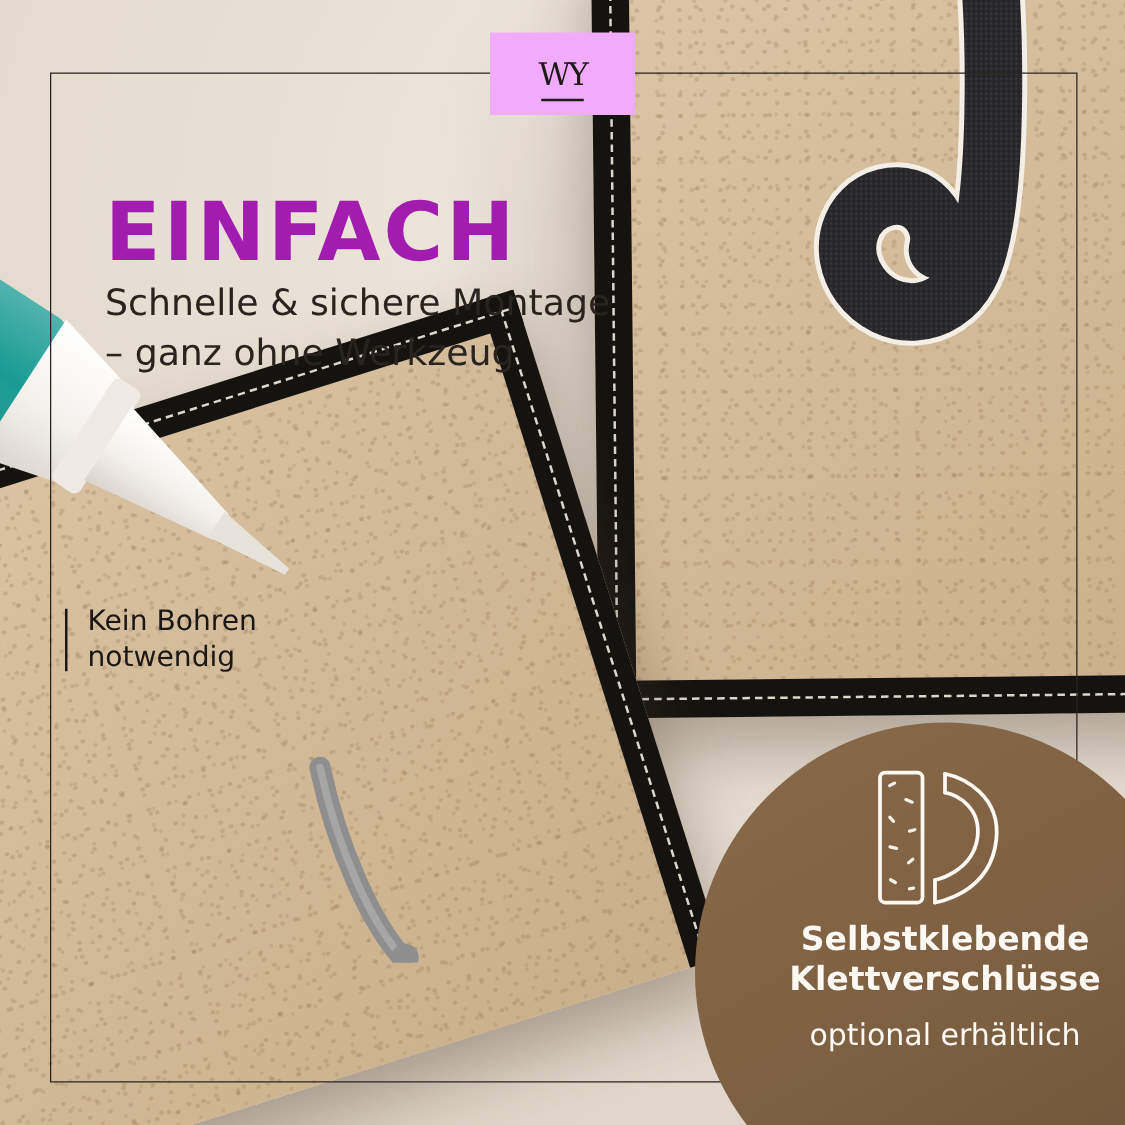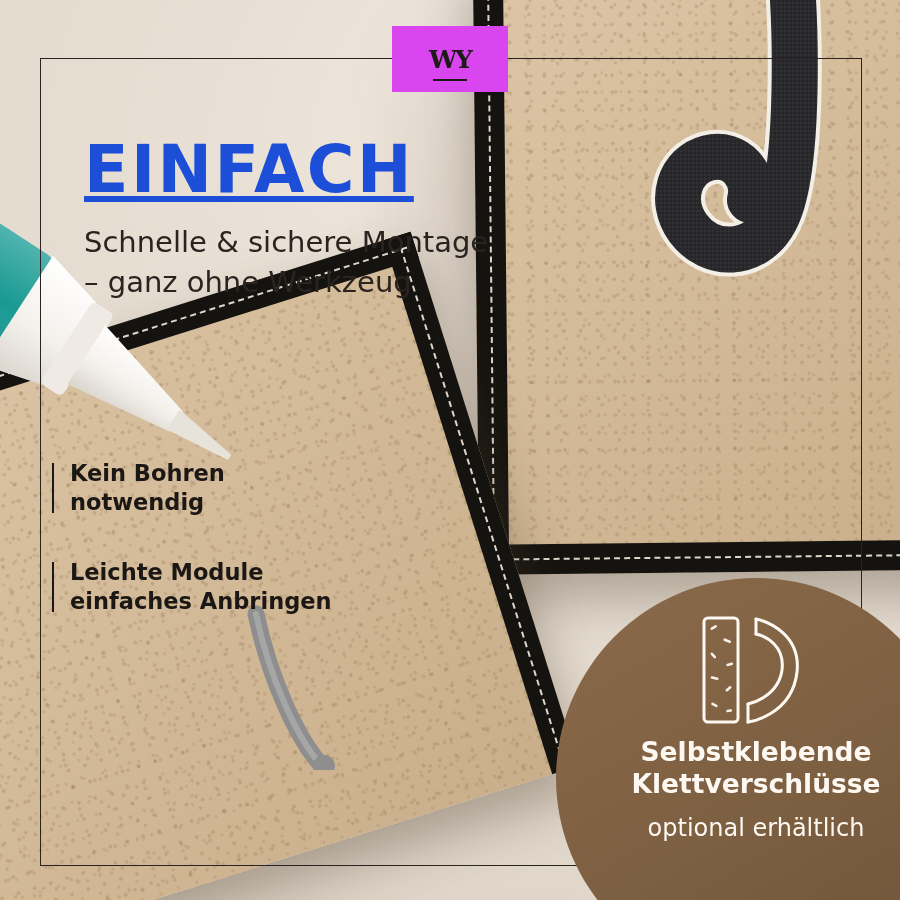--- a/index.html
+++ b/index.html
@@ -106,25 +106,24 @@
     position: absolute;
     left: 40px; top: 58px;
     width: 820px; height: 806px;
     border: 1.6px solid #2a2420;
     pointer-events: none;
   }
   .logo-notch {
     position: absolute;
     left: 392px; top: 26px;
     width: 116px; height: 66px;
-    background: #d946ef;
+    background: #f0abfc;
     display: flex;
     align-items: center;
     justify-content: center;
-    font-weight: bold;
   }
   .logo-mark {
     font-family: "DejaVu Serif", serif;
     font-size: 25px;
     letter-spacing: -2px;
     color: #1d1a17;
     position: relative;
     line-height: 1;
   }
   .logo-mark .bar {
@@ -133,42 +132,40 @@
     transform: translateX(-50%);
     bottom: -9px;
     width: 34px;
     height: 1.5px;
     background: #1d1a17;
   }
 
   
   .headline {
     position: absolute;
-    left: 84px; top: 132px;
+    left: 84px; top: 149px;
     font-size: 65px;
     font-weight: 700;
     letter-spacing: 2.5px;
-    color: #1d4ed8;
+    color: #a21caf;
     font-family: "DejaVu Sans", sans-serif;
-    text-decoration: underline;
   }
   .subhead {
     position: absolute;
     left: 84px; top: 222px;
     font-size: 29px;
     line-height: 1.38;
     color: #2a2420;
     white-space: pre-line;
   }
 
   .bullets {
     position: absolute;
-    left: 52px; top: 459px;
+    left: 52px; top: 483px;
     width: 330px;
-    font-weight: bold;
   }
   .bullet {
     position: relative;
     padding-left: 18px;
     margin-bottom: 40px;
     font-size: 22.5px;
     line-height: 1.3;
     color: #1a1714;
     white-space: pre-line;
   }
@@ -291,22 +288,20 @@
     </div>
   </div>
 
   <div class="headline">EINFACH</div>
   <div class="subhead">Schnelle &amp; sichere Montage
 – ganz ohne Werkzeug</div>
 
   <div class="bullets">
     <div class="bullet">Kein Bohren
 notwendig</div>
-    <div class="bullet">Leichte Module
-einfaches Anbringen</div>
   </div>
 
   <div class="badge">
     <div class="badge-icon">
       <svg width="120" height="118" viewBox="0 0 120 118">
         <rect x="8" y="6" width="34" height="104" rx="4" fill="none" stroke="#fdf8f2" stroke-width="3"></rect>
         <g fill="#fdf8f2" opacity="0.95">
           <rect x="14" y="16" width="7" height="2.6" rx="1.3" transform="rotate(-28 14 16)"></rect>
           <rect x="28" y="26" width="8" height="2.6" rx="1.3" transform="rotate(22 28 26)"></rect>
           <rect x="16" y="40" width="7" height="2.6" rx="1.3" transform="rotate(48 16 40)"></rect>

